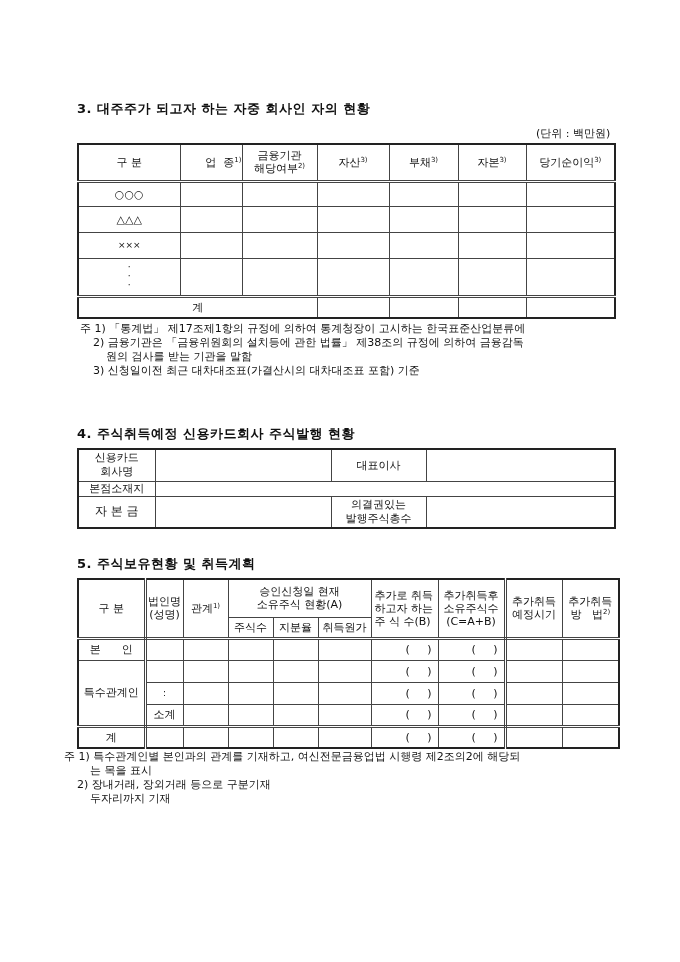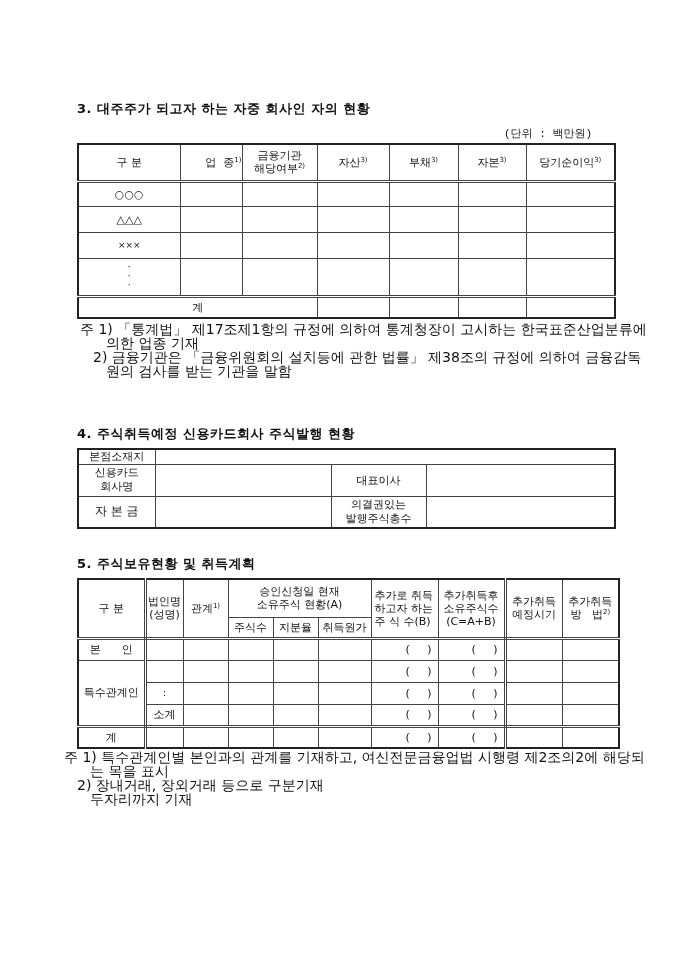--- a/index.html
+++ b/index.html
@@ -8,30 +8,30 @@
   .abs { position: absolute; }
   .title { font-size: 13px; font-weight: bold; letter-spacing: 0.5px; white-space: nowrap; }
   .unit { font-size: 11px; white-space: nowrap; }
   table { border-collapse: collapse; position: absolute; table-layout: fixed;
           border: 2px solid #222; font-size: 11px; }
   td { border: 1px solid #444; text-align: center; vertical-align: middle;
        padding: 0; line-height: 13px; overflow: hidden; }
   sup { font-size: 7px; vertical-align: top; line-height: 8px; }
   .dblb { border-bottom: 3px double #444; margin-left: 32px; }
   .dblr { border-right: 3px double #444; }
-  .notes { font-size: 14px; line-height: 14px; }
+  .notes { font-size: 11px; line-height: 14px; }
   .note { position: relative; white-space: nowrap; }
   .paren { display: inline-block; width: 100%; text-align: right; padding-right: 6px; box-sizing: border-box; letter-spacing: 0; }
   .lbl-tall { line-height: 14px; }
 </style>
 </head>
 <body>
 
 <div class="abs title" style="left:77px; top:100px;">3. 대주주가 되고자 하는 자중 회사인 자의 현황</div>
-<div class="abs unit" style="left:504px; top:126px;font-family:Liberation Mono, monospace;">(단위 : 백만원)</div>
+<div class="abs unit" style="left:536px; top:126px;">(단위 : 백만원)</div>
 
 <table style="left:77px; top:143px; width:537px;">
   <colgroup>
     <col style="width:102px">
       <col style="width:62px">
       <col style="width:75px">
     <col style="width:72px">
       <col style="width:69px">
       <col style="width:68px">
       <col style="width:89px">
@@ -92,47 +92,47 @@
     <td></td>
         <td></td>
         <td></td>
         <td></td>
   </tr>
 </tbody>
   </table>
 
 <div class="abs notes" style="left:80px; top:322px; width:540px;">
   <div class="note"><span>주 1)</span> <span>「통계법」 제17조제1항의 규정에 의하여 통계청장이 고시하는 한국표준산업분류에</span></div>
-  <div class="note" style="padding-left:26px">의한 업종 기재</div>
   <div class="note" style="padding-left:13px"><span>2)</span> <span>금융기관은 「금융위원회의 설치등에 관한 법률」 제38조의 규정에 의하여 금융감독</span></div>
   <div class="note" style="padding-left:26px">원의 검사를 받는 기관을 말함</div>
+  <div class="note" style="padding-left:13px"><span>3)</span> <span>신청일이전 최근 대차대조표(가결산시의 대차대조표 포함) 기준</span></div>
 </div>
 
 <div class="abs title" style="left:77px; top:425px;">4. 주식취득예정 신용카드회사 주식발행 현황</div>
 
 <table style="left:77px; top:448px; width:537px;">
   <colgroup>
       <col style="width:77px">
       <col style="width:176px">
       <col style="width:95px">
       <col style="width:189px">
     </colgroup>
   <tbody>
-      <tr style="height:15px">
-    <td>본점소재지</td>
-    <td colspan="3"></td>
-  </tr>
-  <tr style="height:32px">
+      <tr style="height:32px">
     <td class="lbl-tall">
           <div>신용카드</div>
           <div>회사명</div>
         </td>
     <td></td>
     <td>대표이사</td>
     <td></td>
+  </tr>
+  <tr style="height:15px">
+    <td>본점소재지</td>
+    <td colspan="3"></td>
   </tr>
   <tr style="height:32px">
     <td style="font-size:12px">자 본 금</td>
     <td></td>
     <td class="lbl-tall">
           <div>의결권있는</div>
           <div>발행주식총수</div>
         </td>
     <td></td>
   </tr>

